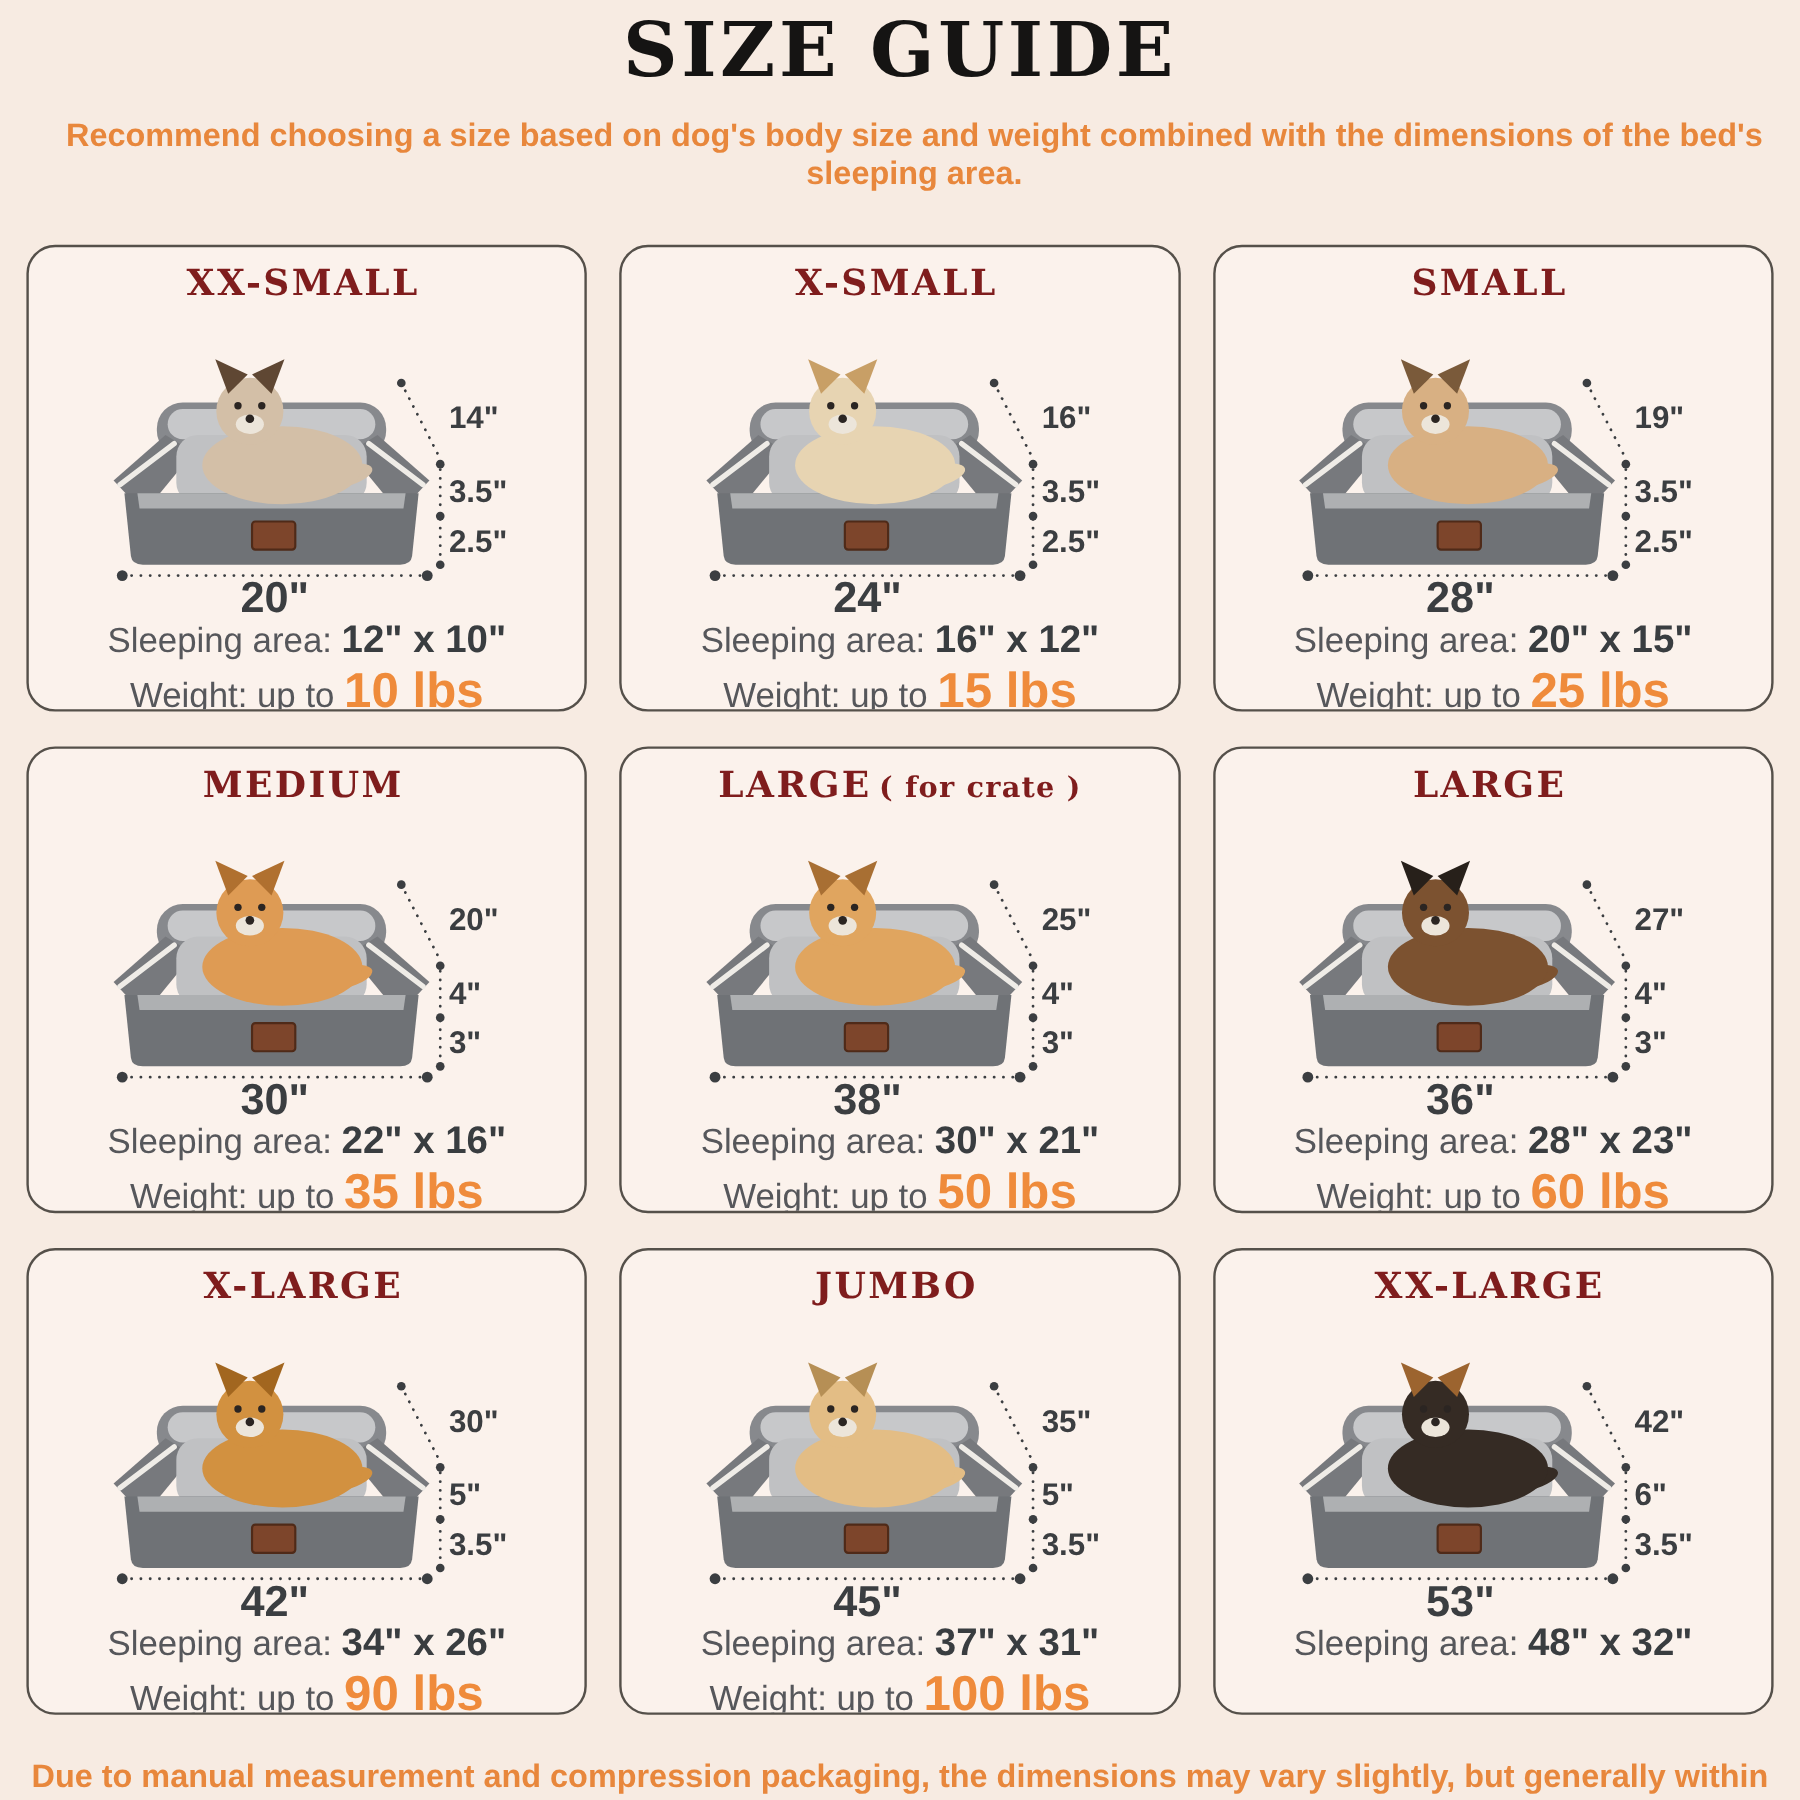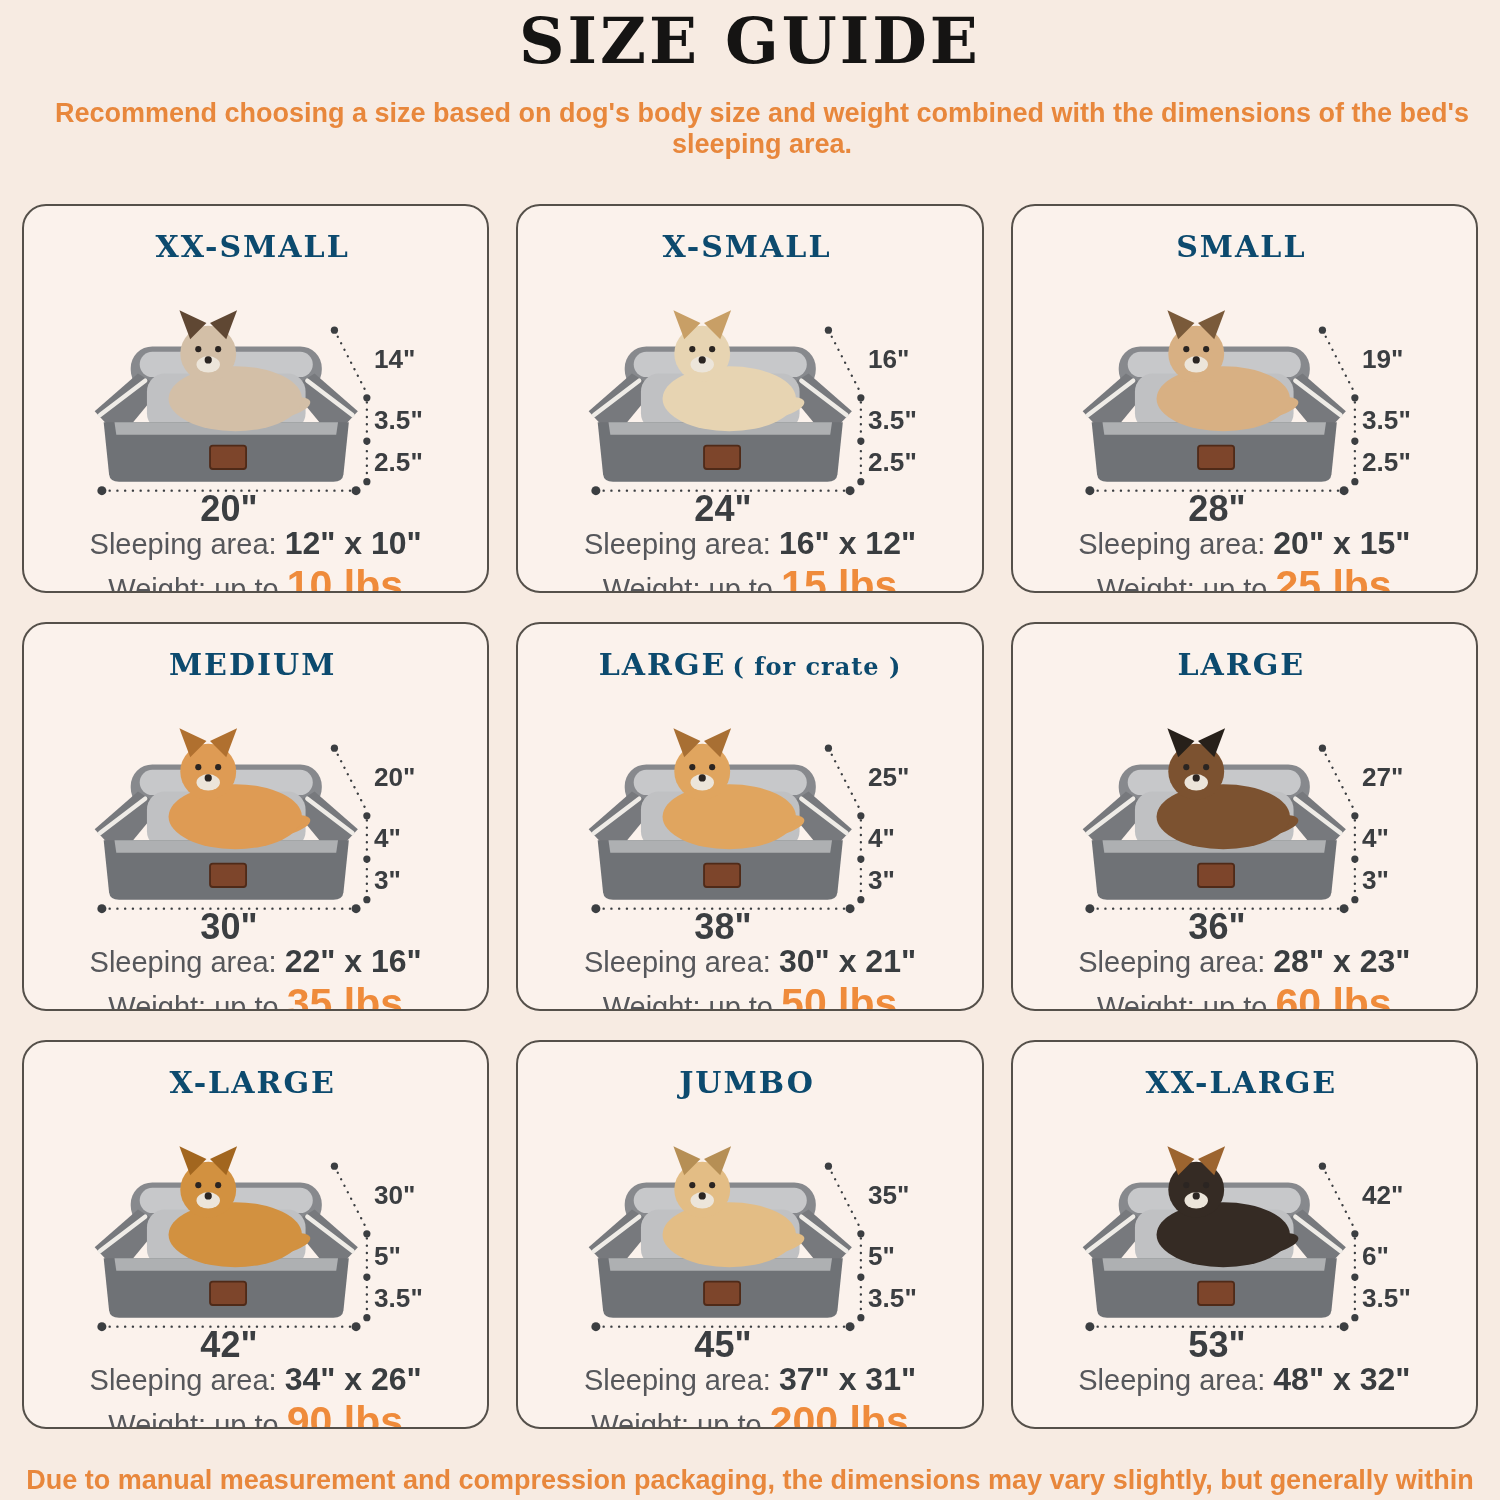--- a/index.html
+++ b/index.html
@@ -38,26 +38,26 @@
     background: #fbf2ec;
     border: 2px solid #55504a;
     border-radius: 24px;
     box-sizing: border-box;
     display: flex;
     flex-direction: column;
     align-items: center;
     overflow: hidden;
   }
   .card-title {
-    margin-top: 23px;
+    margin-top: 13px;
     font-family: "DejaVu Serif", serif;
     font-weight: 700;
     font-size: 30px;
     letter-spacing: 2px;
-    color: #0c4a6e;
+    color: #7f1d1d;
     line-height: 36px;
     white-space: nowrap;
   }
   .card-title .suffix {
     font-size: 24px;
     letter-spacing: 1px;
     margin-left: 6px;
   }
   .bed-svg {
     width: 402px;
@@ -332,21 +332,21 @@
           <use href="#pet-face-art"></use>
         </g>
         <use href="#dim-art"></use>
         <text class="dim-label" x="354" y="112">35"</text>
         <text class="dim-label" x="354" y="180">5"</text>
         <text class="dim-label" x="354" y="226">3.5"</text>
         <text class="dim-label dim-width" x="193" y="282" text-anchor="middle">45"</text>
       </svg>
       <div class="info">
         <div class="sleep-line"><span>Sleeping area:</span> <b>37" x 31"</b></div>
-        <div class="weight-line"><span>Weight: up to</span> <b class="lbs">200 lbs</b></div>
+        <div class="weight-line"><span>Weight: up to</span> <b class="lbs">100 lbs</b></div>
       </div>
     </div>
 
     <div class="card">
       <div class="card-title"><span>XX-LARGE</span><span class="suffix"></span></div>
       <svg class="bed-svg" viewBox="0 0 446 286">
         <use href="#bed-art"></use>
         <g fill="#352b24">
           <use href="#pet-base-art"></use>
           <g fill="#9c642f">

